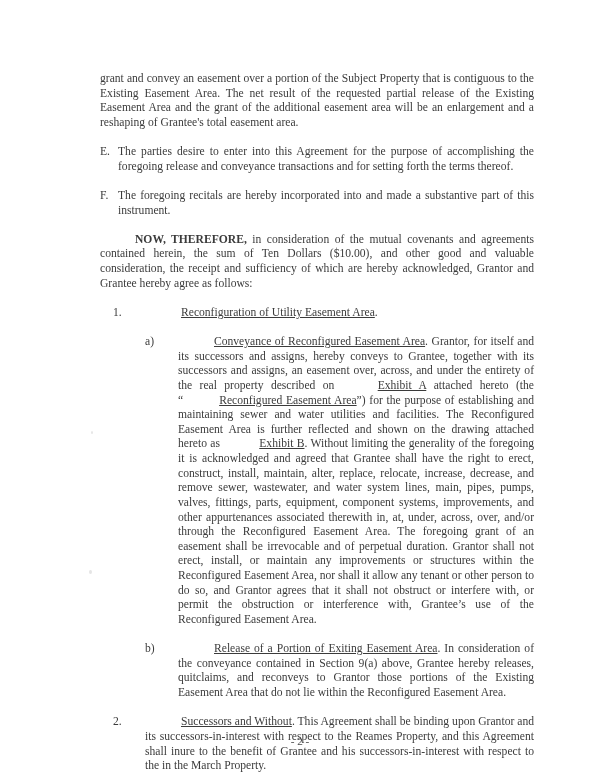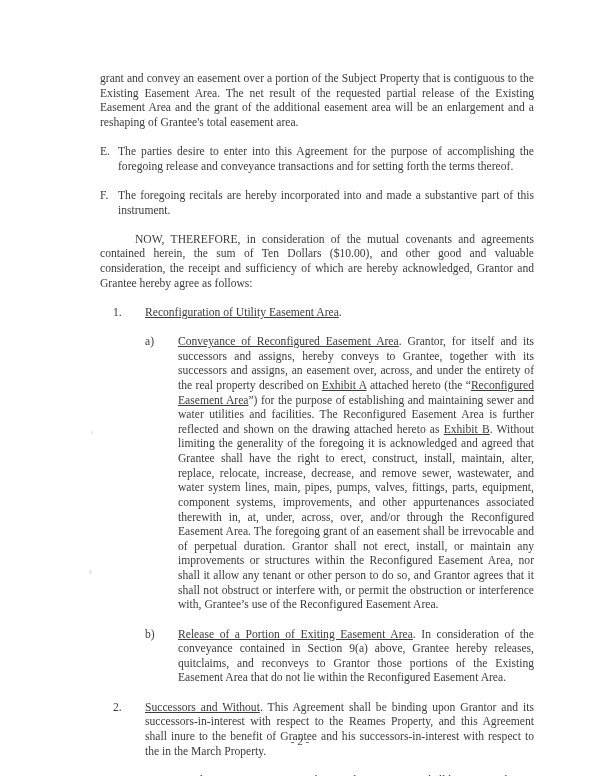--- a/index.html
+++ b/index.html
@@ -81,22 +81,22 @@
     left: 45px;
     top: 0;
   }
 
   
   .indent-first {
     text-indent: 35px;
     margin-top: 14.6px;
   }
 
-  .b { font-weight: normal; }
-  .u { text-decoration: underline; }
+  .b { font-weight: bold; }
+  .u { text-decoration: underline; margin-left: 36px; }
 
   
   #footer {
     position: absolute;
     left: 0;
     top: 735px;
     width: 600px;
     text-align: center;
     font-size: 11.2px;
     color: #4a4a4a;

